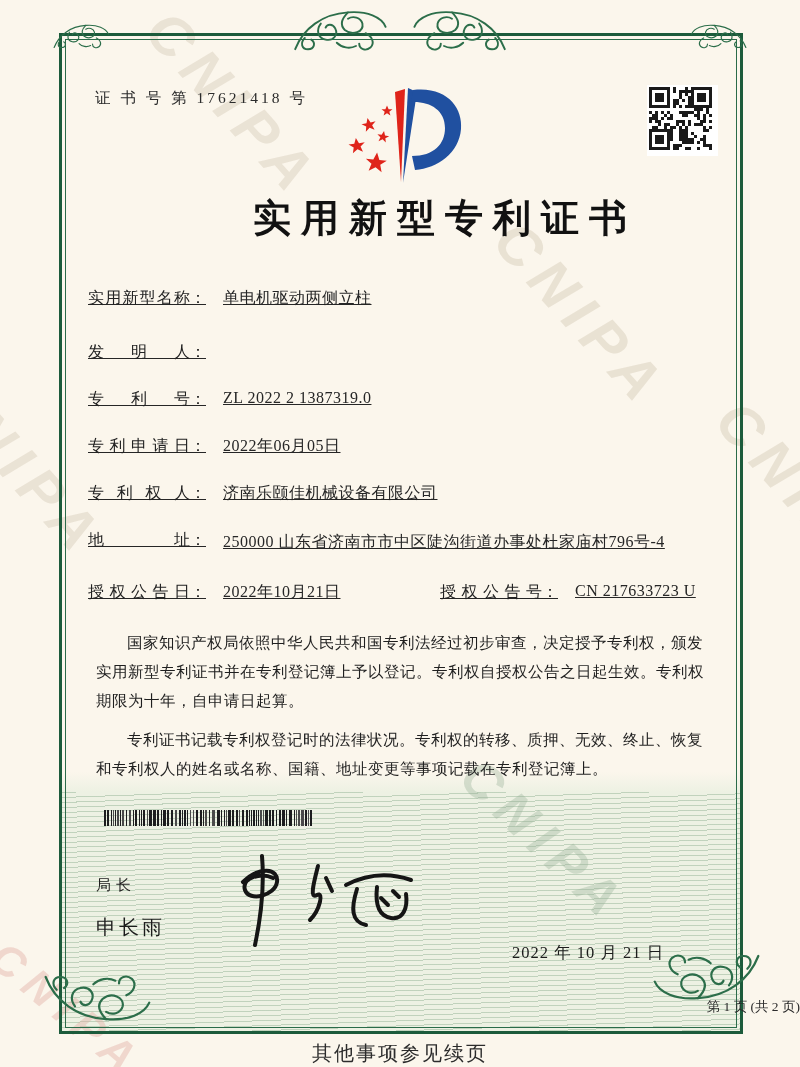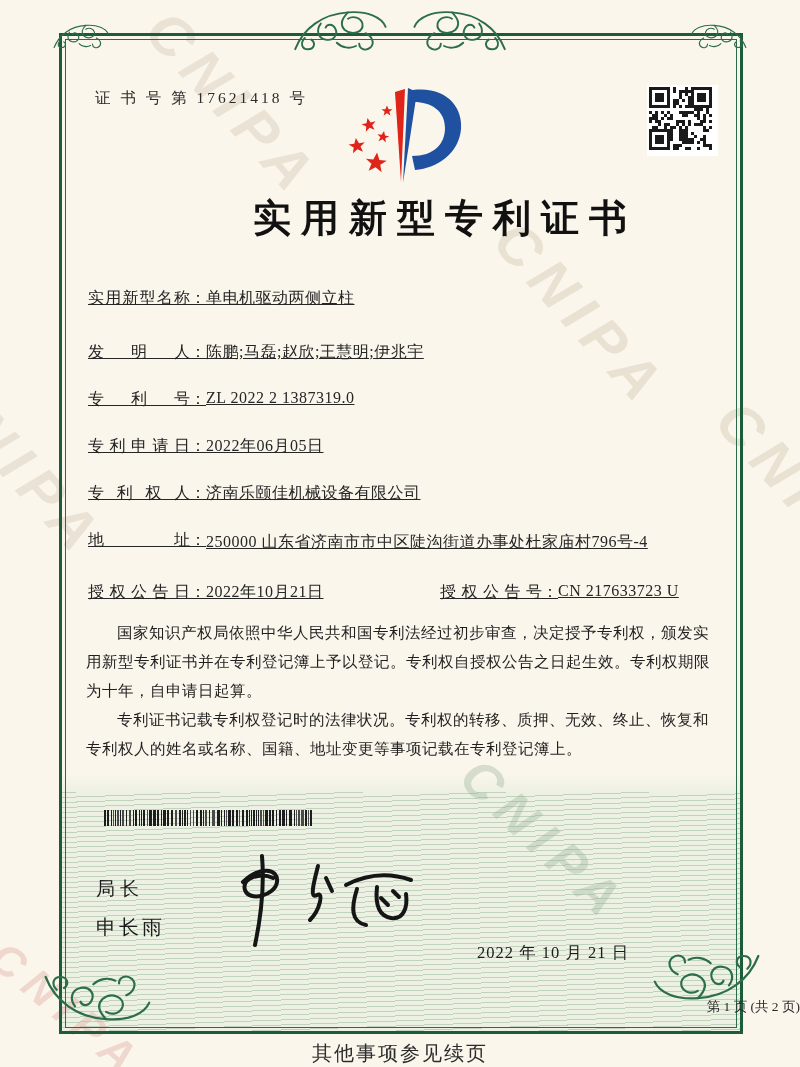--- a/index.html
+++ b/index.html
@@ -29,32 +29,32 @@
   .orn svg{display:block;}
   
   .cert-no{position:absolute;left:95px;top:88px;font-size:15.5px;letter-spacing:3px;color:#2b2b2b;z-index:4;}
   .logo{position:absolute;left:335px;top:84px;width:134px;height:114px;z-index:4;}
   .qr{position:absolute;left:647px;top:85px;width:67px;height:67px;background:#fff;padding:2px;z-index:4;}
   .title{position:absolute;left:0;top:193px;width:100%;text-align:center;font-size:38px;
          font-weight:bold;letter-spacing:10px;color:#111;z-index:4;margin-left:45px;}
   .row{position:absolute;left:88px;z-index:4;font-size:16px;display:flex;align-items:flex-start;text-decoration:underline;}
   .flabel{display:inline-block;width:102px;text-align:justify;text-align-last:justify;flex:none;color:#222;}
   .colon{flex:none;color:#222;}
-  .fvalue{margin-left:0;color:#262626;letter-spacing:.5px;}
+  .fvalue{margin-left:17px;color:#262626;letter-spacing:.5px;}
   .r-name{top:288px;} .r-inv{top:342px;align-items:flex-end;} .r-pat{top:389px;} .r-fil{top:436px;}
   .r-own{top:483px;} .r-addr{top:530px;} .r-gdate{top:582px;} .r-gno{top:582px;left:440px;}
   .r-addr .fvalue{width:505px;line-height:24px;}
   .paras{position:absolute;left:86px;top:618px;width:632px;z-index:4;font-size:15.5px;
          line-height:29px;letter-spacing:.5px;color:#1f1f1f;}
-  .paras p{margin:0;text-indent:2em;}
+  .paras p{margin:10px;text-indent:2em;}
   .barcode{position:absolute;left:104px;top:810px;width:212px;height:16px;z-index:4;}
-  .director-label{position:absolute;left:96px;top:876px;font-size:19px;letter-spacing:5px;z-index:4;color:#1c1c1c;}
+  .director-label{position:absolute;left:96px;top:876px;font-size:15px;letter-spacing:5px;z-index:4;color:#1c1c1c;}
   .director-name{position:absolute;left:96px;top:914px;font-size:20px;letter-spacing:3px;z-index:4;color:#1c1c1c;}
   .signature{position:absolute;left:225px;top:850px;width:195px;height:100px;z-index:4;}
-  .issue-date{position:absolute;left:477px;top:942px;font-size:16.5px;letter-spacing:1px;z-index:4;color:#1c1c1c;}
+  .issue-date{position:absolute;left:512px;top:942px;font-size:16.5px;letter-spacing:1px;z-index:4;color:#1c1c1c;}
   .page-info{position:absolute;left:0;top:998px;width:100%;text-align:right;font-size:13.5px;z-index:4;color:#2b2b2b;}
   .footer-note{position:absolute;left:0;top:1040px;width:100%;text-align:center;font-size:20px;z-index:4;color:#2b2b2b;letter-spacing:2px;}
 </style>
 </head>
 <body>
 
 <div class="page">
 
   <div class="band-fade"></div>
   <div class="band"></div>
@@ -364,21 +364,20 @@
   <div class="title">实用新型专利证书</div>
 
   <div class="row r-name">
     <span class="flabel">实用新型名称</span>
       <span class="colon">：</span>
     <span class="fvalue">单电机驱动两侧立柱</span>
   </div>
   <div class="row r-inv">
     <span class="flabel">发明人</span>
       <span class="colon">：</span>
-    <span class="fvalue">陈鹏;马磊;赵欣;王慧明;伊兆宇</span>
   </div>
   <div class="row r-pat">
     <span class="flabel">专利号</span>
       <span class="colon">：</span>
     <span class="fvalue">ZL 2022 2 1387319.0</span>
   </div>
   <div class="row r-fil">
     <span class="flabel">专利申请日</span>
       <span class="colon">：</span>
     <span class="fvalue">2022年06月05日</span>

